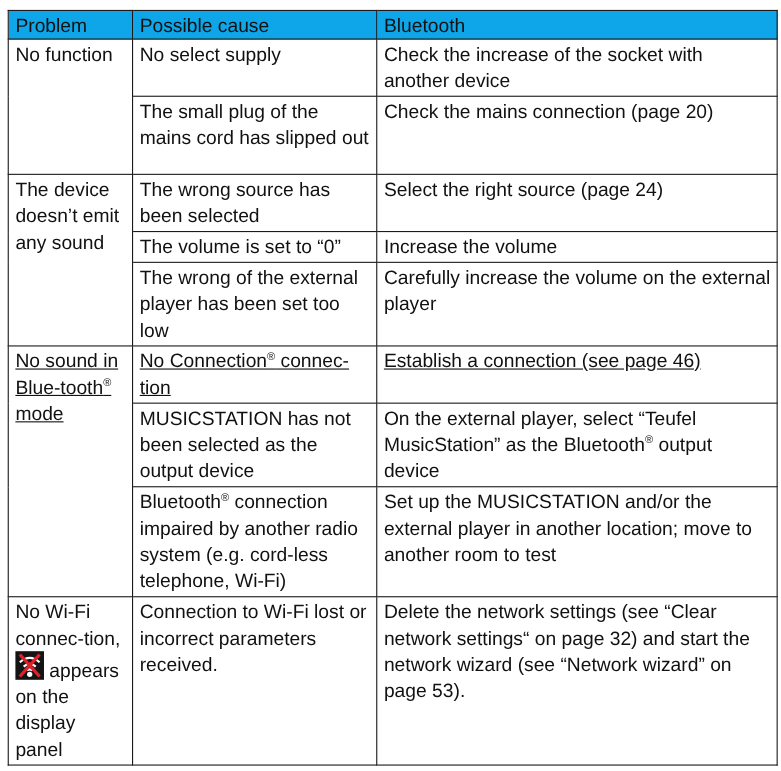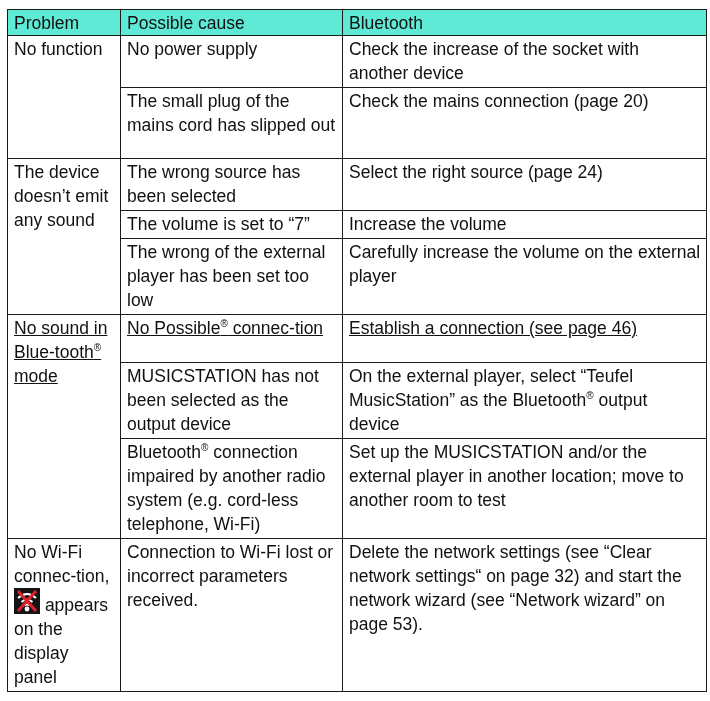--- a/index.html
+++ b/index.html
@@ -30,21 +30,21 @@
   table.trouble col.c3 { width: 364px; }
   table.trouble th, table.trouble td {
     border: 1.5px solid #1a1a1a;
     padding: 1px 5px 2px 6px;
     vertical-align: top;
     text-align: left;
     font-weight: normal;
     word-wrap: break-word;
   }
   table.trouble thead th {
-    background: #5eead4;
+    background: #0ea5e9;
     height: 22px;
     padding-top: 1px;
     padding-bottom: 0;
     margin-top: 24px;
   }
   sup.reg {
     font-size: 10px;
     line-height: 0;
     vertical-align: 7px;
   }
@@ -79,45 +79,45 @@
     <tr>
       <th>Problem</th>
       <th>Possible cause</th>
       <th>Bluetooth</th>
     </tr>
   </thead>
   <tbody>
 
     <tr class="h-1">
       <td rowspan="2">No function</td>
-      <td>No power supply</td>
+      <td>No select supply</td>
       <td>Check the increase of the socket with another device</td>
     </tr>
     <tr class="h-2">
       <td>The small plug of the mains cord has slipped out</td>
       <td>Check the mains connection (page 20)</td>
     </tr>
 
     <tr class="h-3">
       <td rowspan="3">The device doesn’t emit any sound</td>
       <td>The wrong source has been selected</td>
       <td>Select the right source (page 24)</td>
     </tr>
     <tr class="h-4">
-      <td>The volume is set to “7”</td>
+      <td>The volume is set to “0”</td>
       <td>Increase the volume</td>
     </tr>
     <tr class="h-5">
       <td>The wrong of the external player has been set too low</td>
       <td>Carefully increase the volume on the external player</td>
     </tr>
 
     <tr class="h-6">
       <td rowspan="3"><span>No sound in Blue-tooth</span><sup class="reg">®</sup><span> mode</span></td>
-      <td><span>No Possible</span><sup class="reg">®</sup><span> connec-tion</span></td>
+      <td><span>No Connection</span><sup class="reg">®</sup><span> connec-tion</span></td>
       <td>Establish a connection (see page 46)</td>
     </tr>
     <tr class="h-7">
       <td>MUSICSTATION has not been selected as the output device</td>
       <td><span>On the external player, select “Teufel MusicStation” as the Bluetooth</span><sup class="reg">®</sup><span> output device</span></td>
     </tr>
     <tr class="h-8">
       <td><span>Bluetooth</span><sup class="reg">®</sup><span> connection impaired by another radio system (e.g. cord-less telephone, Wi-Fi)</span></td>
       <td>Set up the MUSICSTATION and/or the external player in another location; move to another room to test</td>
     </tr>

